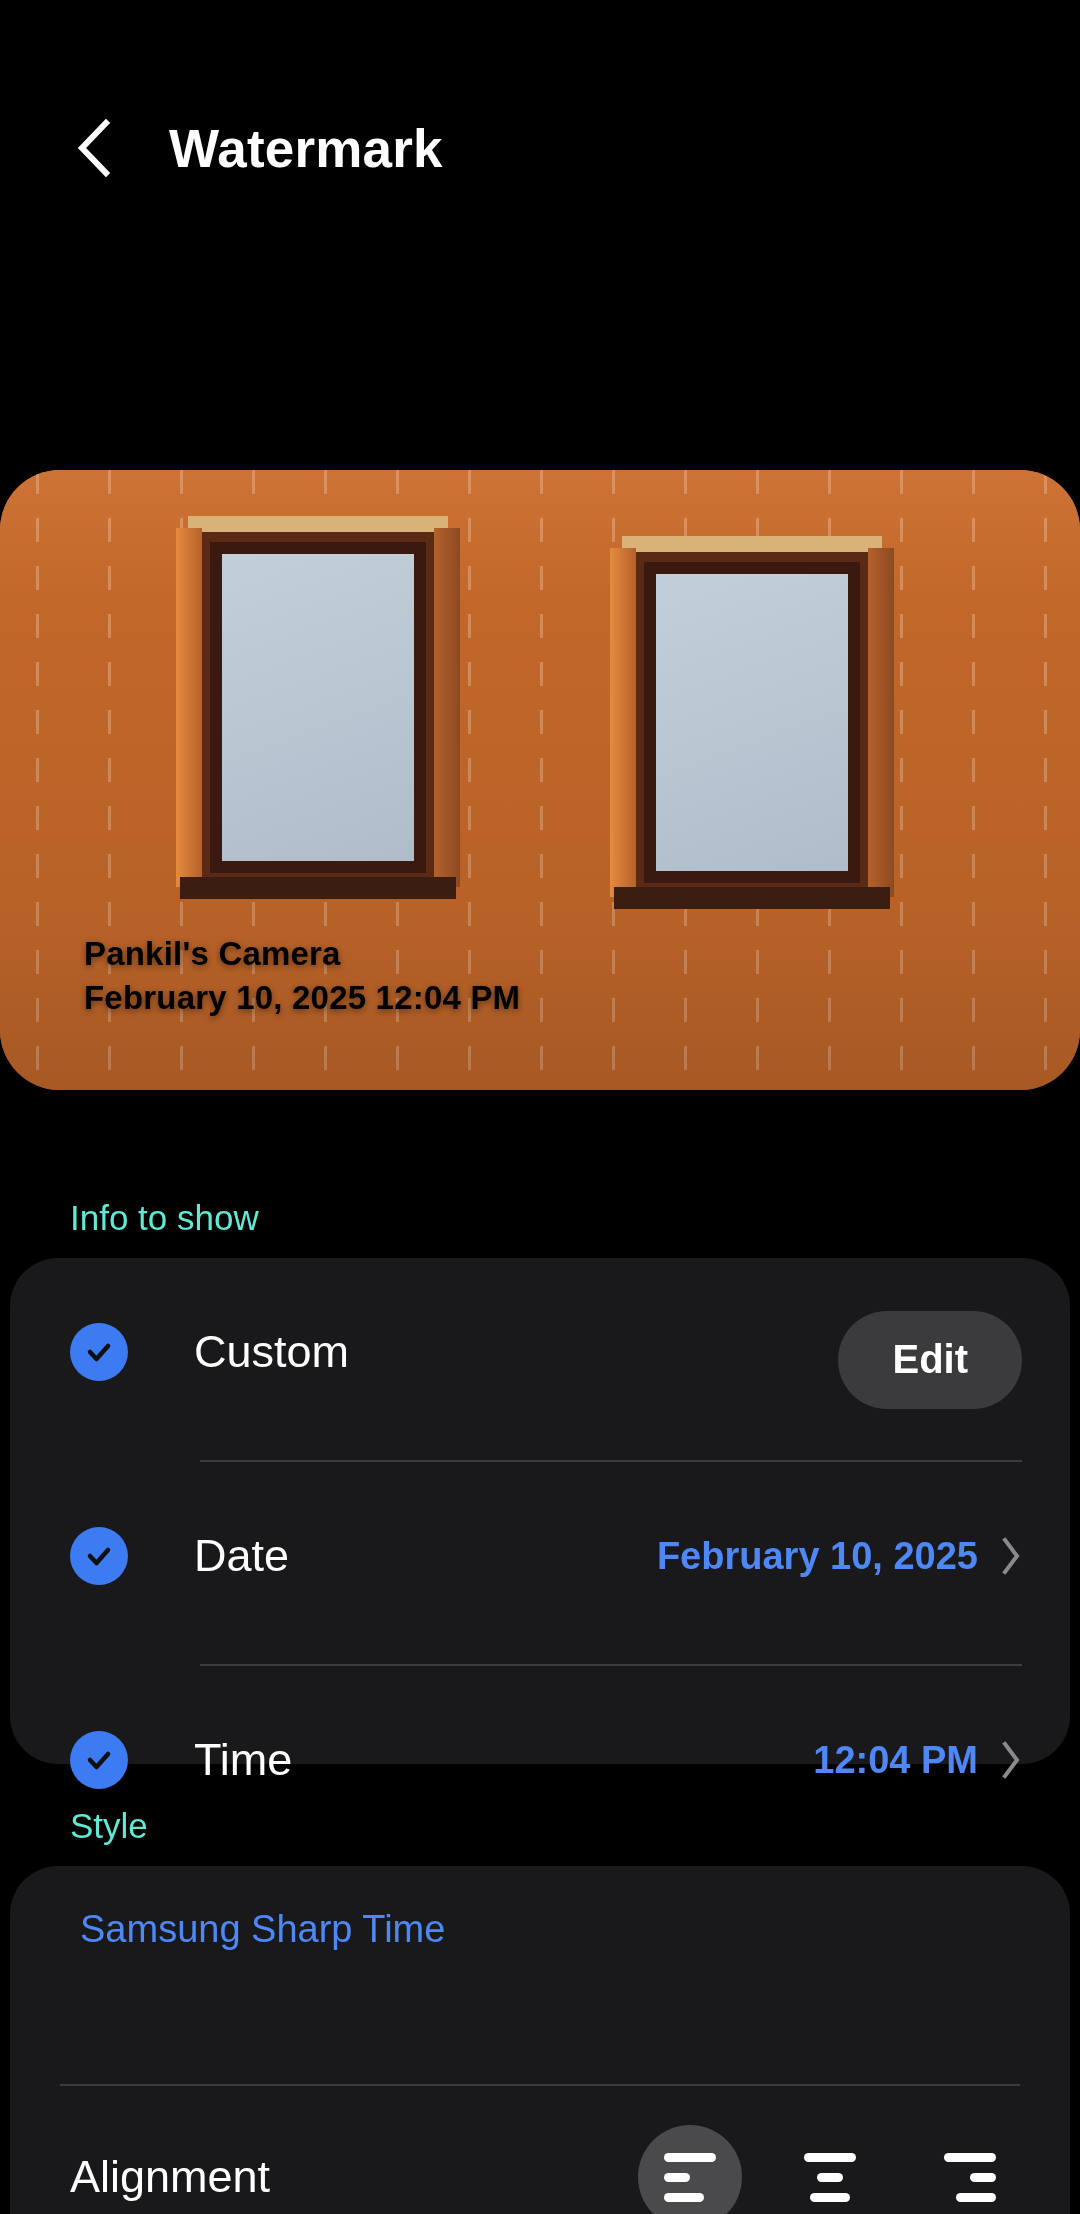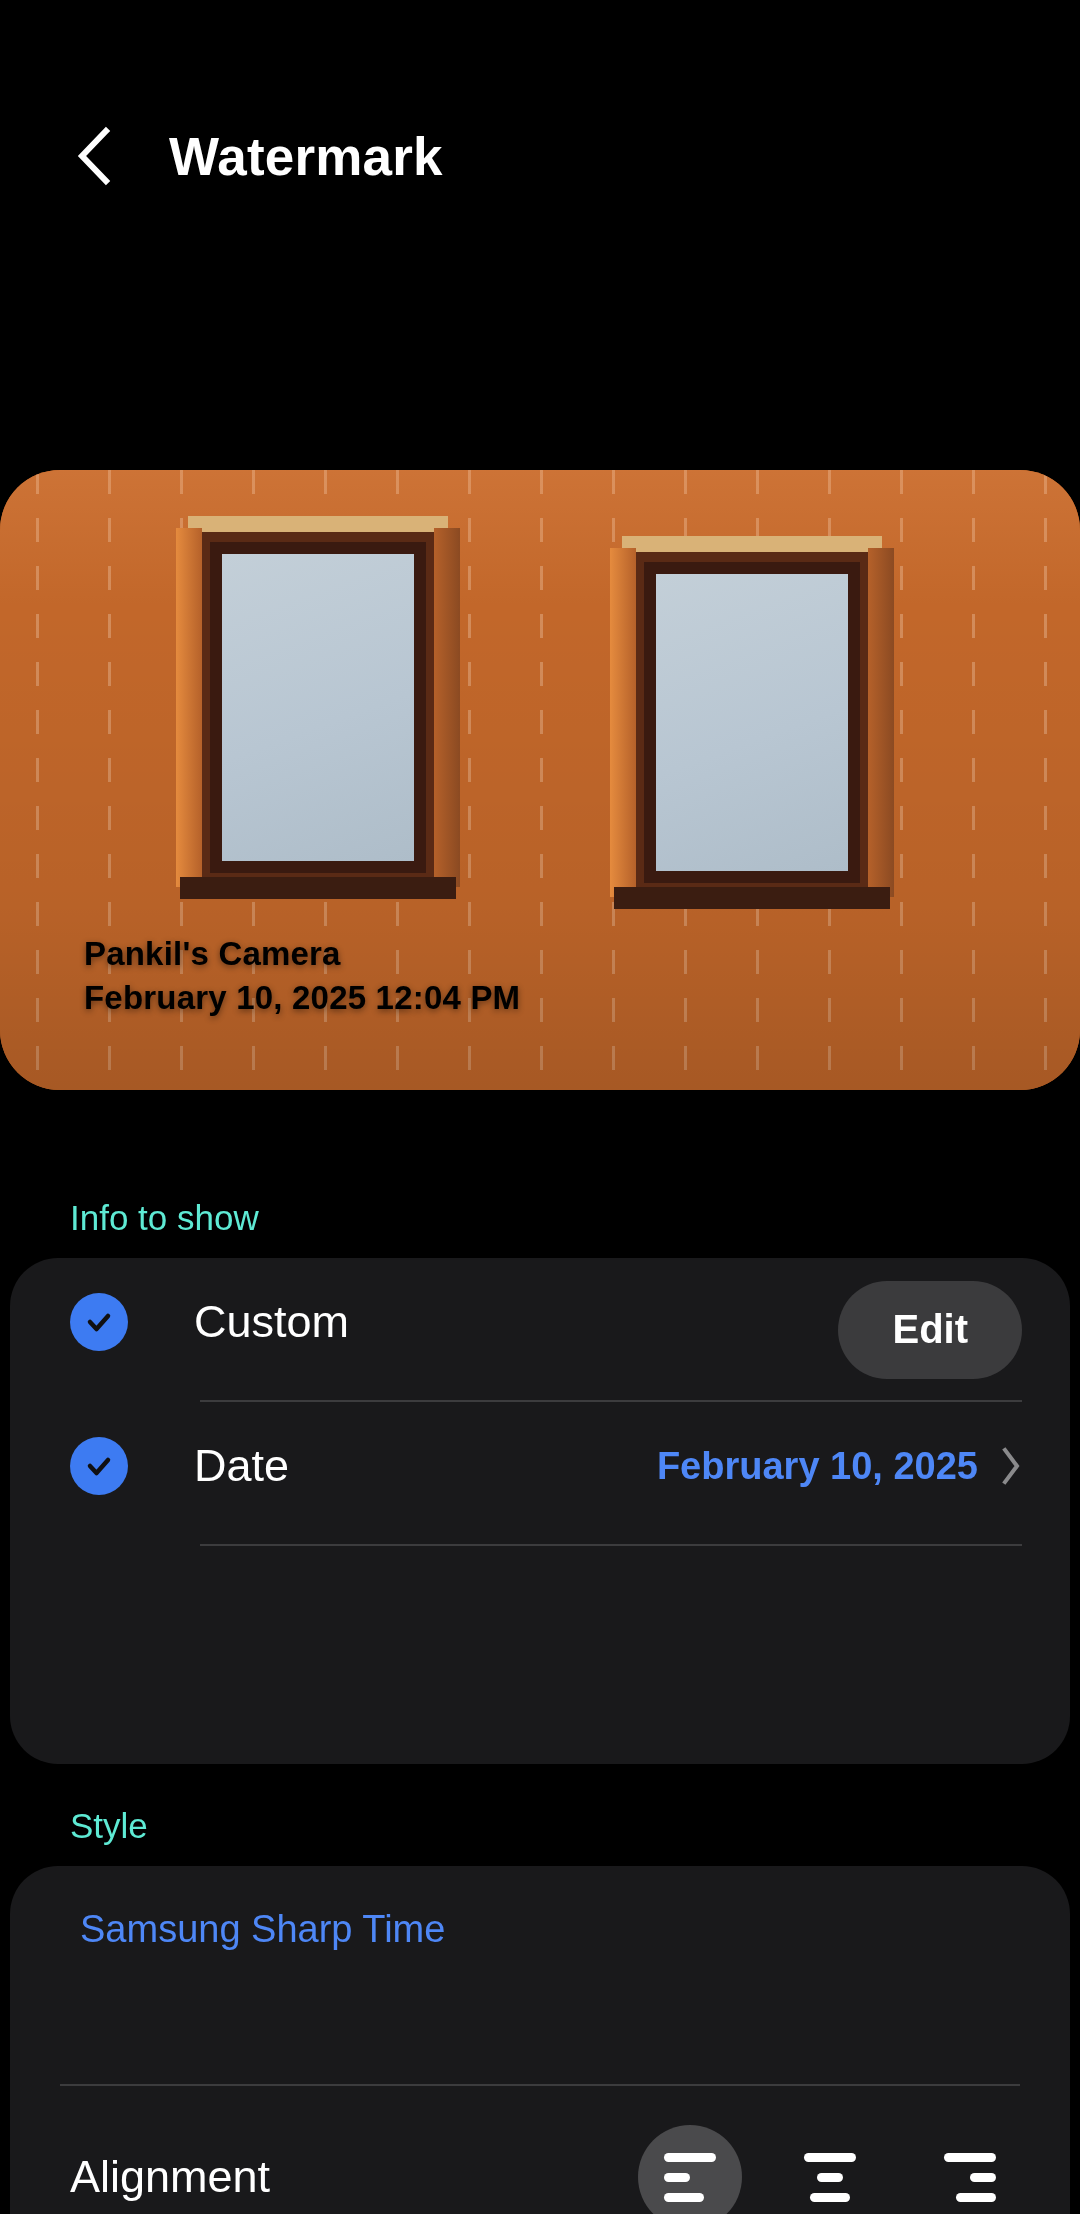--- a/index.html
+++ b/index.html
@@ -16,21 +16,21 @@
   .screen {
     position: relative;
     width: 1080px;
     height: 2214px;
     background: #000000;
   }
 
   
   .header {
     position: absolute;
-    top: 100px;
+    top: 92px;
     left: 0;
     width: 1080px;
     height: 112px;
     display: flex;
     align-items: center;
     padding-left: 62px;
   }
   .back-btn {
     width: 62px;
     height: 62px;
@@ -224,21 +224,21 @@
     background: #19191b;
     border-radius: 48px;
   }
   .card-info  { top: 1258px; height: 506px; }
   .card-style { top: 1866px; height: 348px; border-radius: 48px 48px 0 0; }
 
   .row {
     position: relative;
     display: flex;
     align-items: center;
-    height: 144px;
+    height: 204px;
     padding: 0 48px 16px 60px;
   }
   .divider {
     position: absolute;
     left: 190px;
     right: 48px;
     height: 2px;
     background: #3c3c3e;
   }
 
@@ -424,20 +424,35 @@
       <span class="spacer"></span>
       <span class="row-value">February 10, 2025</span>
       <span class="chev">
         <svg width="22" height="40" viewBox="0 0 22 40" fill="none">
           <path d="M5 4 L17 20 L5 36" stroke="#8a8a8c" stroke-width="4" fill="none" stroke-linecap="square"></path>
         </svg>
       </span>
       <div class="divider" style="bottom:0;"></div>
     </div>
 
+    <div class="row">
+      <div class="check">
+        <svg width="32" height="32" viewBox="0 0 32 32">
+          <path d="M7 16 L13.5 23 L25 10" stroke="#101012" stroke-width="4.5" fill="none" stroke-linecap="round" stroke-linejoin="round"></path>
+        </svg>
+      </div>
+      <span class="row-label">Time</span>
+      <span class="spacer"></span>
+      <span class="row-value">12:04 PM</span>
+      <span class="chev">
+        <svg width="22" height="40" viewBox="0 0 22 40" fill="none">
+          <path d="M5 4 L17 20 L5 36" stroke="#8a8a8c" stroke-width="4" fill="none" stroke-linecap="square"></path>
+        </svg>
+      </span>
+    </div>
 
   </div>
 
   <div class="section-header sh-style">Style</div>
 
   <div class="card card-style">
     <div class="font-row">
       <div class="font-value">Samsung Sharp Time</div>
     </div>
   </div>

